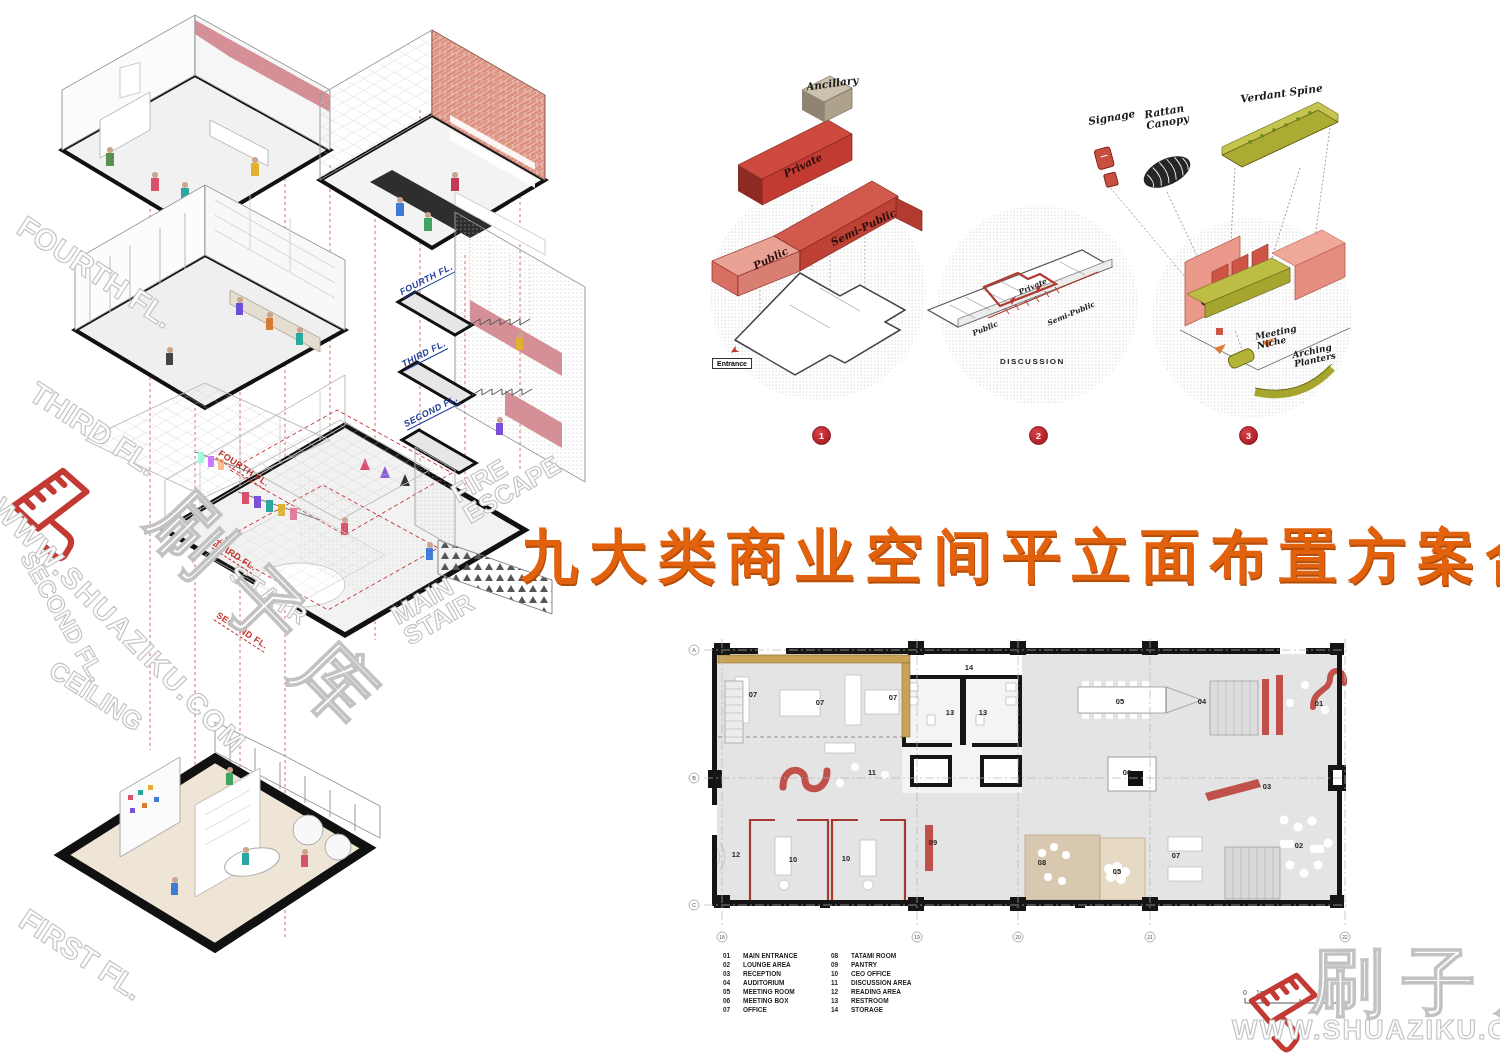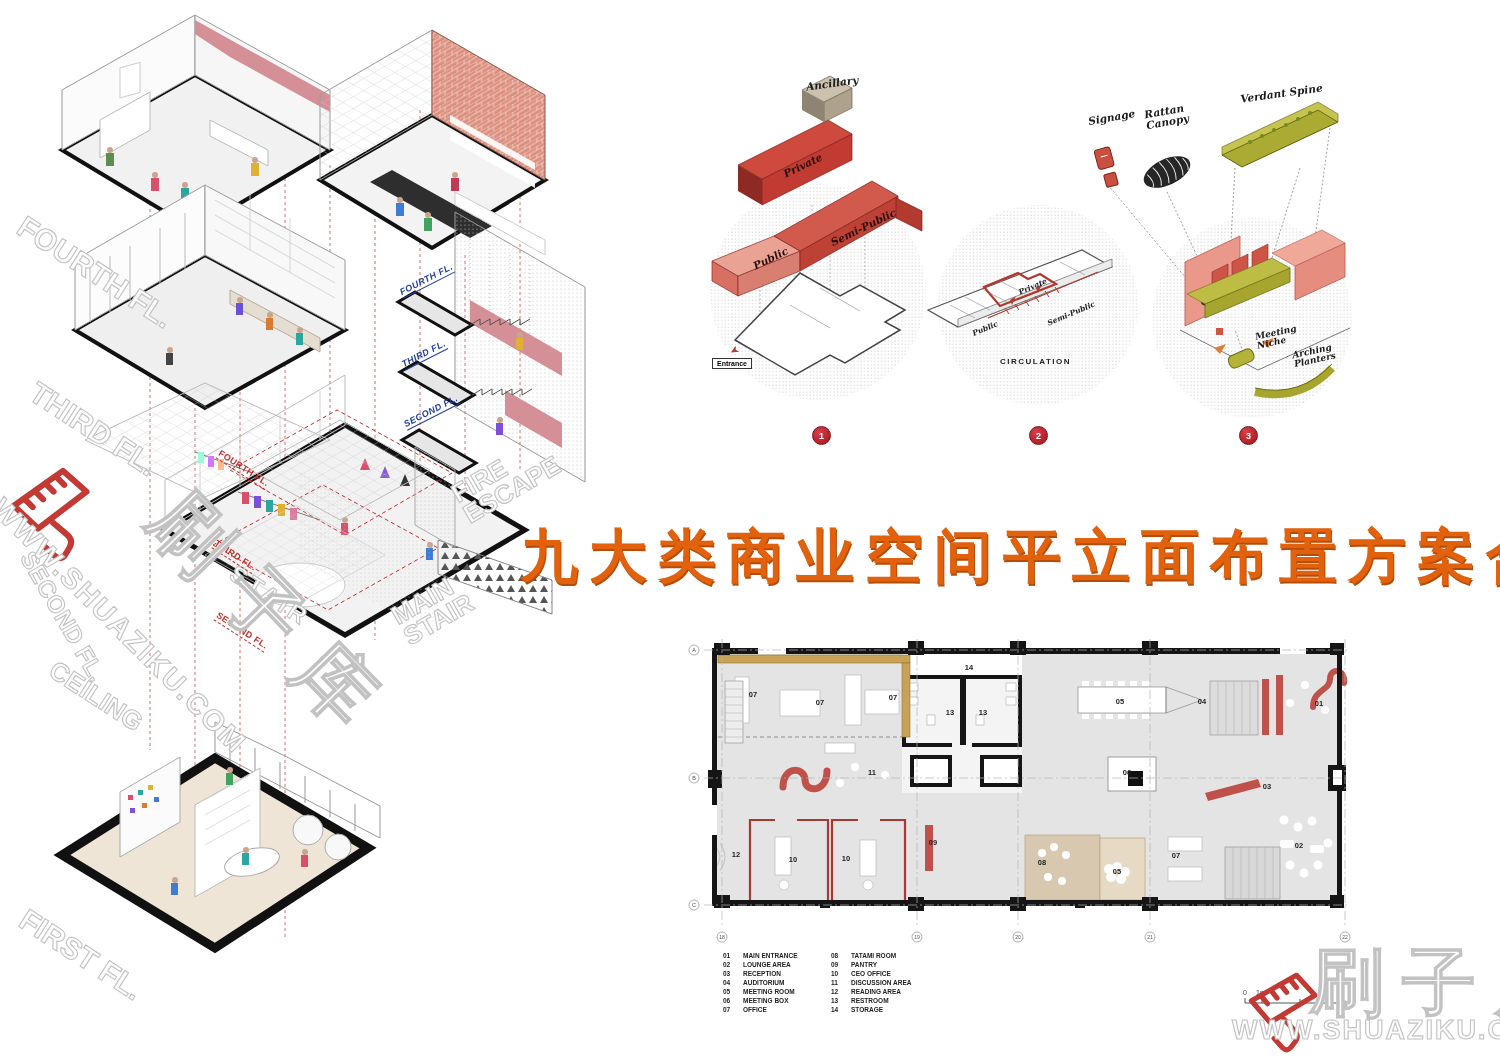--- a/index.html
+++ b/index.html
@@ -358,21 +358,21 @@
 <div class="abs dlabel" style="left:806px;top:78px;transform:rotate(-8deg)">Ancillary</div>
 <div class="abs dlabel" style="left:782px;top:160px;transform:rotate(-26deg);color:#2b0e0b">Private</div>
 <div class="abs dlabel" style="left:828px;top:222px;transform:rotate(-26deg);color:#2b0e0b">Semi-Public</div>
 <div class="abs dlabel" style="left:752px;top:253px;transform:rotate(-26deg);color:#2b0e0b">Public</div>
 <div class="abs" style="left:712px;top:358px;border:1px solid #333;background:#fff;font-size:7px;font-weight:bold;padding:1px 4px">Entrance</div>
 <span class="abs" style="left:730px;top:344px;color:#c0392b;font-size:11px;transform:rotate(150deg)">➤</span>
 
 <div class="abs dlabel" style="left:1018px;top:283px;font-size:7.5px;transform:rotate(-23deg)">Private</div>
 <div class="abs dlabel" style="left:1046px;top:310px;font-size:7.5px;transform:rotate(-23deg)">Semi-Public</div>
 <div class="abs dlabel" style="left:972px;top:325px;font-size:7.5px;transform:rotate(-23deg)">Public</div>
-<div class="abs cap" style="left:1000px;top:357px">CIRCULATION</div>
+<div class="abs cap" style="left:1000px;top:357px">DISCUSSION</div>
 
 <div class="abs dlabel" style="left:1088px;top:112px;transform:rotate(-10deg)">Signage</div>
 <div class="abs dlabel" style="left:1145px;top:104px;width:62px;white-space:normal;transform:rotate(-10deg)">Rattan Canopy</div>
 <div class="abs dlabel" style="left:1240px;top:88px;transform:rotate(-8deg)">Verdant Spine</div>
 <div class="abs dlabel" style="left:1256px;top:328px;font-size:9px;width:46px;white-space:normal;transform:rotate(-12deg)">Meeting Niche</div>
 <div class="abs dlabel" style="left:1293px;top:346px;font-size:9px;width:50px;white-space:normal;transform:rotate(-12deg)">Arching Planters</div>
 
 <div class="abs badge" style="left:812px;top:426px">1</div>
 <div class="abs badge" style="left:1029px;top:426px">2</div>
 <div class="abs badge" style="left:1239px;top:426px">3</div>

